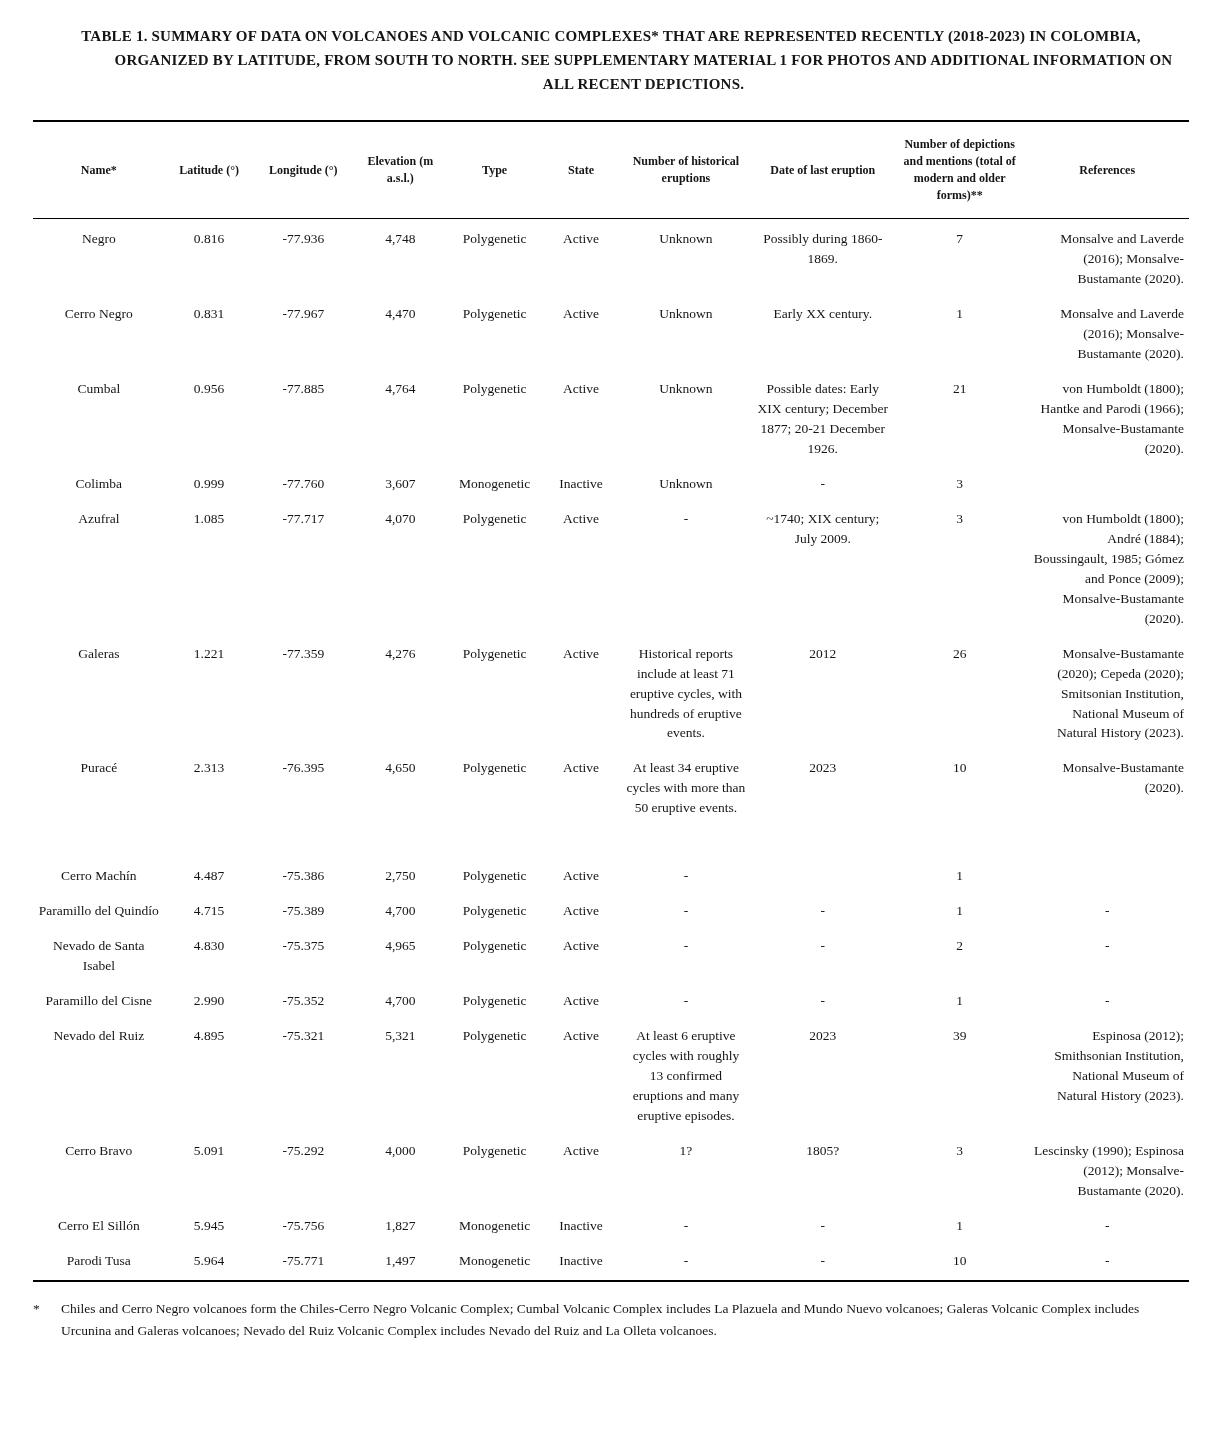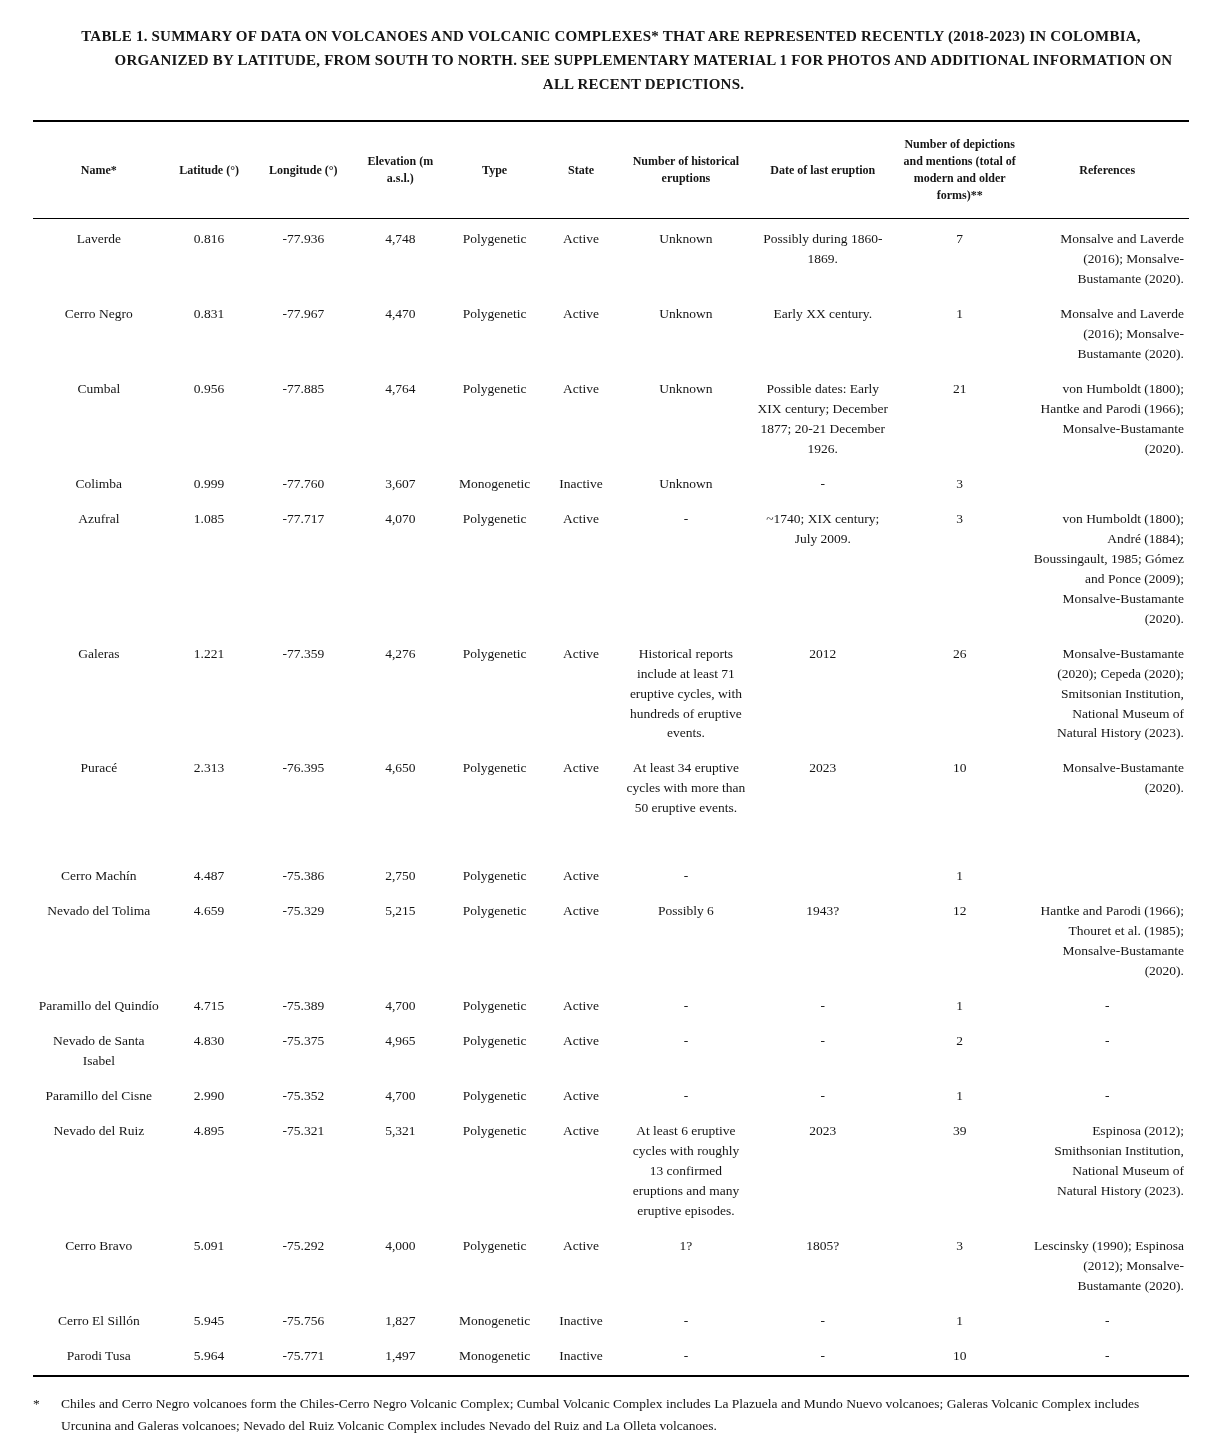--- a/index.html
+++ b/index.html
@@ -90,21 +90,21 @@
           <th class="col-type">Type</th>
           <th class="col-state">State</th>
           <th class="col-eruptions">Number of historical eruptions</th>
           <th class="col-last_eruption">Date of last eruption</th>
           <th class="col-depictions">Number of depictions and mentions (total of modern and older forms)**</th>
           <th class="col-references">References</th>
         </tr>
     </thead>
     <tbody id="bodyRows">
         <tr>
-          <td class="col-name">Laverde</td>
+          <td class="col-name">Negro</td>
           <td class="col-lat">0.816</td>
           <td class="col-lon">-77.936</td>
           <td class="col-elev">4,748</td>
           <td class="col-type">Polygenetic</td>
           <td class="col-state">Active</td>
           <td class="col-eruptions">Unknown</td>
           <td class="col-last_eruption">Possibly during 1860-1869.</td>
           <td class="col-depictions">7</td>
           <td class="col-references">Monsalve and Laverde (2016); Monsalve-Bustamante (2020).</td>
         </tr>
@@ -186,32 +186,20 @@
           <td class="col-lon">-75.386</td>
           <td class="col-elev">2,750</td>
           <td class="col-type">Polygenetic</td>
           <td class="col-state">Active</td>
           <td class="col-eruptions">-</td>
           <td class="col-last_eruption"></td>
           <td class="col-depictions">1</td>
           <td class="col-references dash-center"></td>
         </tr>
         <tr>
-          <td class="col-name">Nevado del Tolima</td>
-          <td class="col-lat">4.659</td>
-          <td class="col-lon">-75.329</td>
-          <td class="col-elev">5,215</td>
-          <td class="col-type">Polygenetic</td>
-          <td class="col-state">Active</td>
-          <td class="col-eruptions">Possibly 6</td>
-          <td class="col-last_eruption">1943?</td>
-          <td class="col-depictions">12</td>
-          <td class="col-references">Hantke and Parodi (1966); Thouret et al. (1985); Monsalve-Bustamante (2020).</td>
-        </tr>
-        <tr>
           <td class="col-name">Paramillo del Quindío</td>
           <td class="col-lat">4.715</td>
           <td class="col-lon">-75.389</td>
           <td class="col-elev">4,700</td>
           <td class="col-type">Polygenetic</td>
           <td class="col-state">Active</td>
           <td class="col-eruptions">-</td>
           <td class="col-last_eruption">-</td>
           <td class="col-depictions">1</td>
           <td class="col-references dash-center">-</td>

